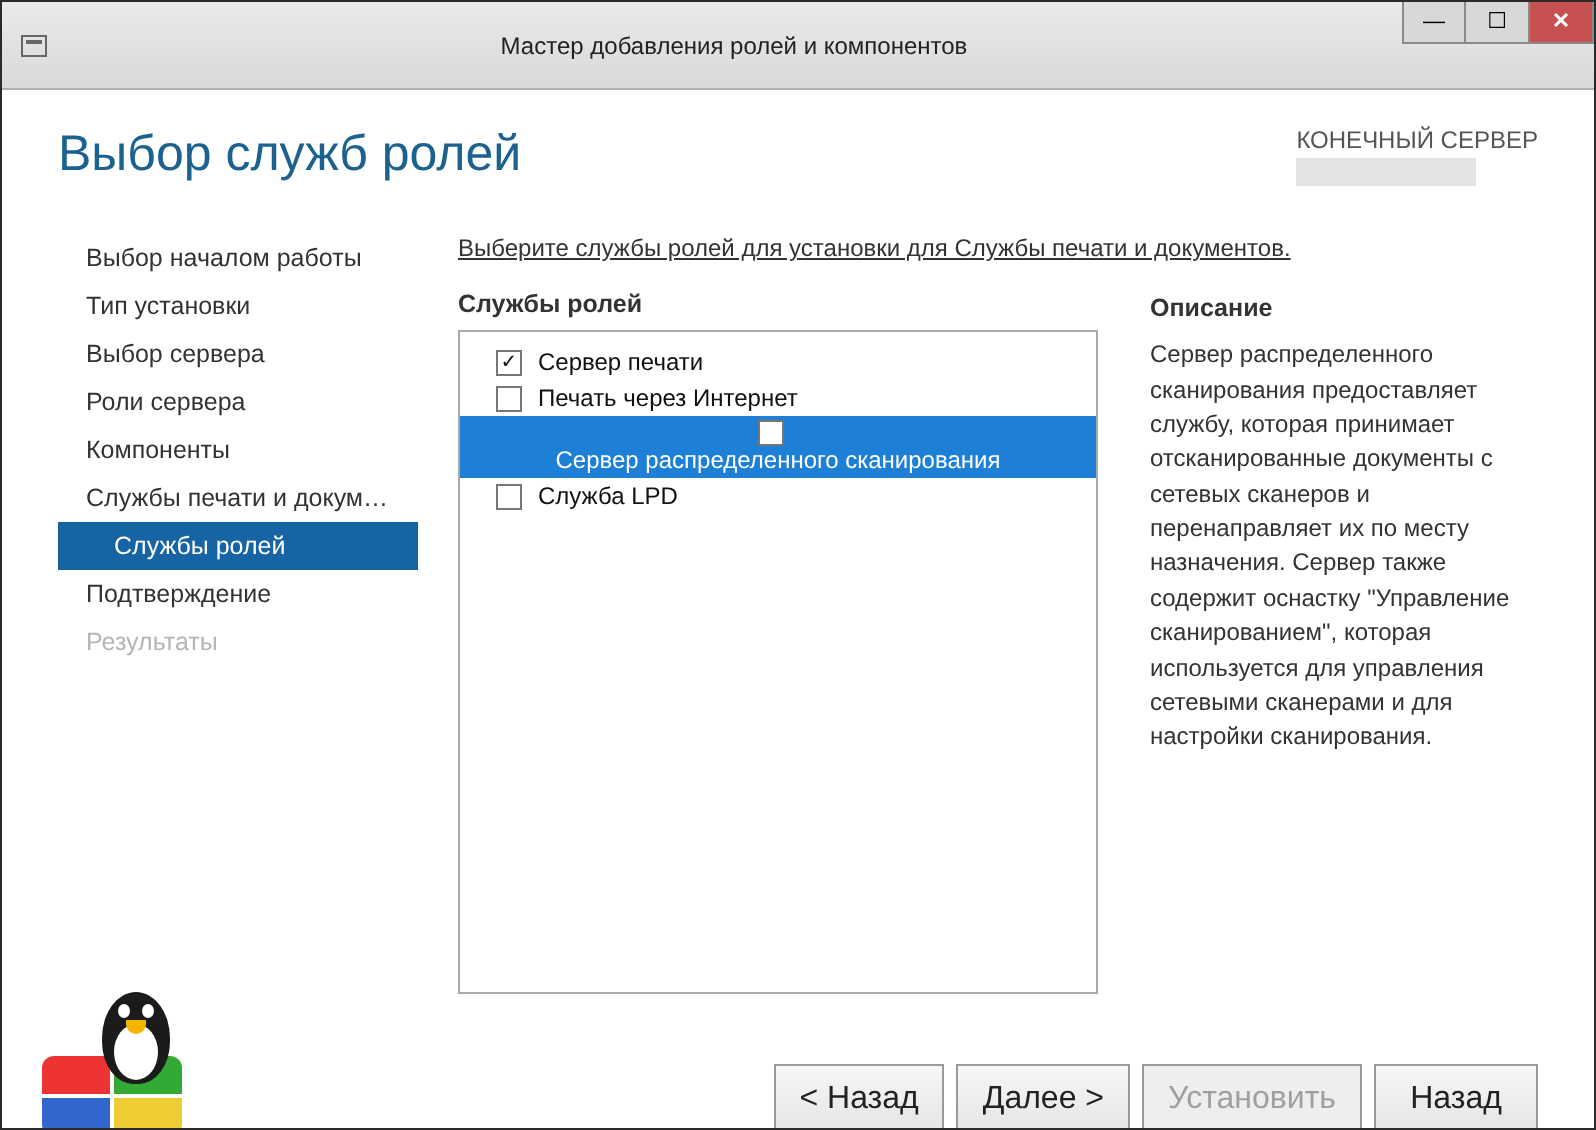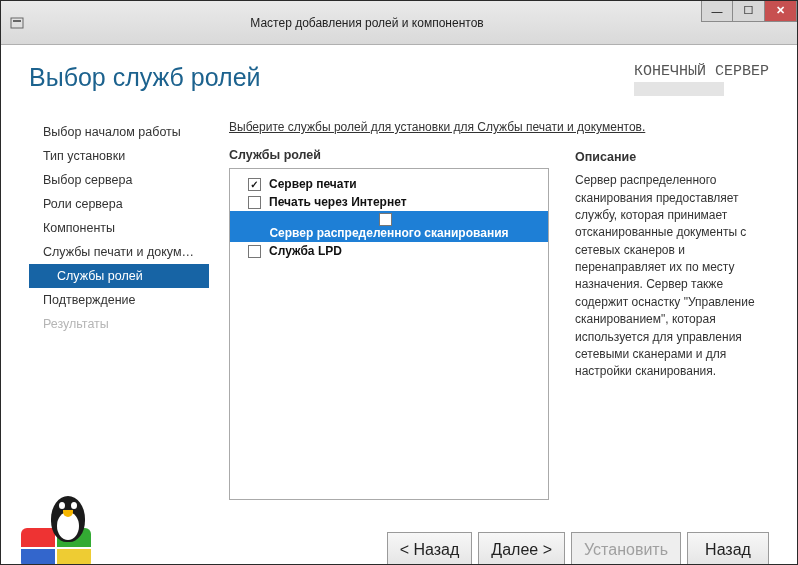--- a/index.html
+++ b/index.html
@@ -73,24 +73,23 @@
     align-items: flex-start;
     margin-bottom: 24px;
   }
   .page-title {
     color: #1c628e;
     font-size: 25px;
     font-weight: 300;
   }
   .server-label {
     color: #555;
-    font-size: 15px;
+    font-size: 12px;
     text-align: right;
     text-transform: uppercase;
-    font-family: Liberation Mono, monospace;
   }
   .server-name {
     background: #e4e4e4;
     width: 90px;
     height: 14px;
     margin-top: 2px;
   }
   .body {
     display: flex;
     height: 380px;
@@ -149,21 +148,20 @@
     background: #fff;
     padding: 6px 0;
     overflow: hidden;
   }
   .role-item {
     display: flex;
     align-items: center;
     padding: 2px 18px 2px 18px;
     font-size: 12px;
     color: #111;
-    font-weight: bold;
   }
   .role-item.selected {
     background: #1e7fd6;
     color: #fff;
     flex-direction: column;
   }
   .role-item.selected .role-label { background: #1e7fd6; color:#fff; }
   .chk {
     width: 13px;
     height: 13px;

